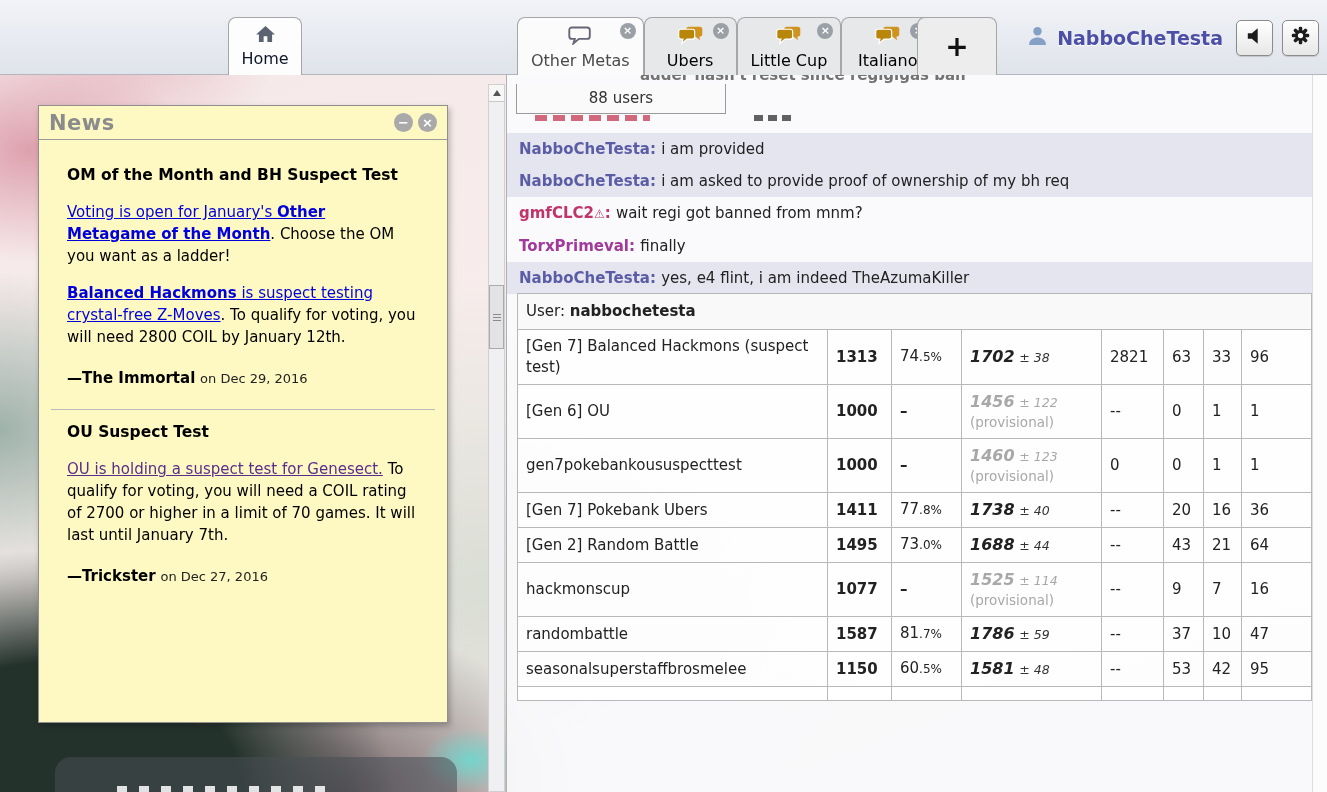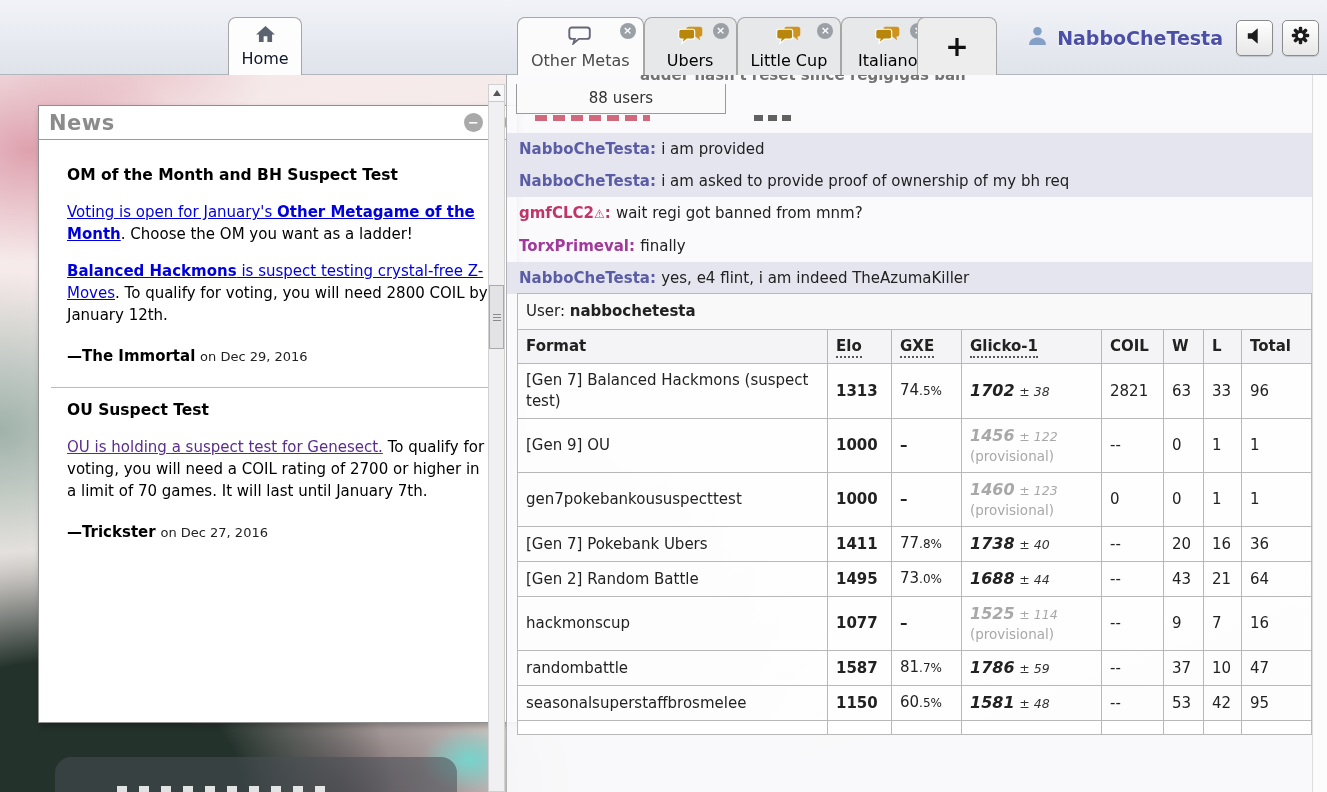--- a/index.html
+++ b/index.html
@@ -59,22 +59,22 @@
   .add-tab { position:absolute; left:917px; top:17px; width:80px; height:58px; background:#ededee;
     font-size:28px; font-weight:bold; color:#111; }
 
   .user-area { position:absolute; right:8px; top:0; height:75px; display:flex; align-items:center; gap:9px; }
   .username { font-size:19px; font-weight:bold; color:#4b4fa6; text-shadow:0 1px 0 #fff; margin-right:4px; }
   .hbtn { width:37px; height:36px; background:linear-gradient(#ffffff,#e7e7e7); border:1px solid #8b8b8b;
     border-radius:5px; display:flex; align-items:center; justify-content:center; cursor:pointer;
     box-shadow:0 1px 1px rgba(0,0,0,.15); }
 
   
-  .news-panel { position:absolute; left:38px; top:105px; width:480px; height:618px;
-    background:#ffffff; border:1px solid #8f8f8f; box-shadow:2px 3px 6px rgba(0,0,0,.25); }
+  .news-panel { position:absolute; left:38px; top:105px; width:410px; height:618px;
+    background:#fef9c3; border:1px solid #8f8f8f; box-shadow:2px 3px 6px rgba(0,0,0,.25); }
   .news-header { height:34px; border-bottom:1px solid #9a9a9a; display:flex; align-items:center; padding:0 10px; }
   .news-title { font-size:21px; font-weight:bold; color:#8b8b8b; letter-spacing:.5px; }
   .news-btns { margin-left:auto; display:flex; gap:5px; }
   .circle-btn { width:19px; height:19px; border-radius:50%; background:#a9a9a9; color:#fff;
     font-size:13px; font-weight:bold; line-height:19px; text-align:center; cursor:pointer; }
   .news-body { padding:13px 28px; font-size:15px; line-height:22px; color:#000; }
   .news-body h3 { font-size:15.5px; line-height:22px; margin:11px 0 0; color:#000; }
   .news-body p { margin:15px 0 0; }
   .news-body a { color:#0000dd; text-decoration:underline; cursor:pointer; }
   .news-body a.visited { color:#5a2d8c; }
@@ -289,42 +289,32 @@
             <col style="width:140px">
           <col style="width:62px">
             <col style="width:40px">
             <col style="width:38px">
             <col style="width:70px">
         </colgroup>
         <tbody id="ladder-body">
             <tr class="caption-row">
               <td colspan="8"><span>User:</span> <b>nabbochetesta</b></td>
             </tr>
-            <tr class="head-row">
-              <th>Format</th>
-              <th><span class="abbr">Elo</span></th>
-              <th><span class="abbr">GXE</span></th>
-              <th><span class="abbr">Glicko-1</span></th>
-              <th>COIL</th>
-              <th>W</th>
-              <th>L</th>
-              <th>Total</th>
-            </tr>
             <tr class="">
               <td>[Gen 7] Balanced Hackmons (suspect test)</td>
               <td class="c-elo">1313</td>
               <td class="c-gxe"><span>74</span><span class="dec">.5%</span></td>
               <td><span class="g-rating">1702</span> <span class="g-dev">± 38</span></td>
               <td>2821</td>
               <td>63</td>
               <td>33</td>
               <td>96</td>
             </tr>
             <tr class="prov">
-              <td>[Gen 9] OU</td>
+              <td>[Gen 6] OU</td>
               <td class="c-elo">1000</td>
               <td class="c-gxe"><b>–</b></td>
               <td><span class="g-rating">1456</span> <span class="g-dev">± 122</span><span class="prov-label">(provisional)</span></td>
               <td>--</td>
               <td>0</td>
               <td>1</td>
               <td>1</td>
             </tr>
             <tr class="prov">
               <td>gen7pokebankoususpecttest</td>

